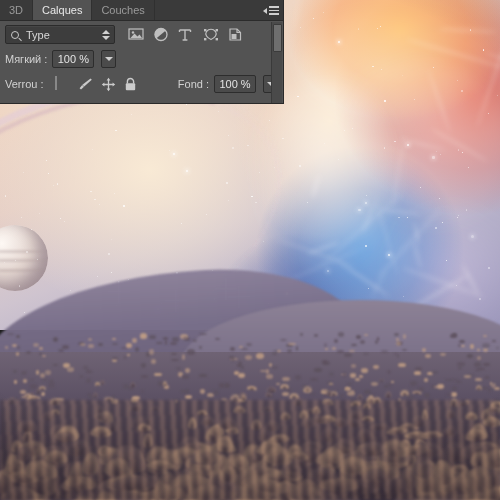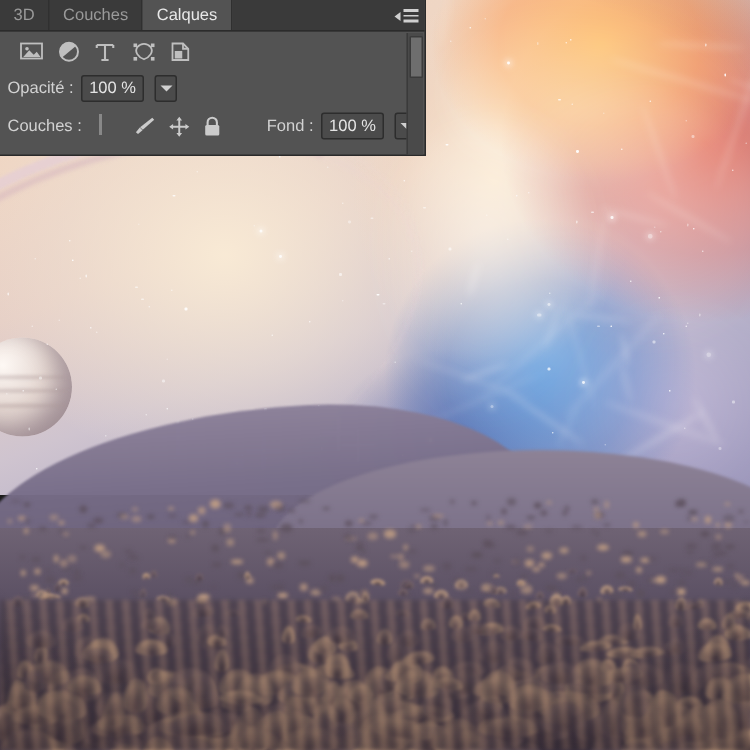--- a/index.html
+++ b/index.html
@@ -1050,37 +1050,45 @@
     <div class="fg-mat"></div>
     <div class="vignette"></div>
   </div>
 
   <div class="panel">
 
     <div class="tabbar">
       <div class="tab">
         <span>3D</span>
       </div>
+      <div class="tab active">
+        <span>Calques</span>
+      </div>
       <div class="tab">
         <span>Couches</span>
-      </div>
-      <div class="tab active">
-        <span>Calques</span>
       </div>
       <div class="panel-menu">
         <div class="pm-tri"></div>
         <div class="pm-lines">
           <i></i>
             <i></i>
             <i></i>
         </div>
       </div>
     </div>
 
     <div class="row r-filter">
+      <div class="select kind">
+        <span class="mag"></span>
+        <span>Type</span>
+        <span class="stepper">
+          <i class="up"></i>
+            <i class="dn"></i>
+        </span>
+      </div>
       <div class="filters">
         <span class="ficon">
           <svg width="16" height="14" viewBox="0 0 16 14">
             <rect x="1" y="2" width="14" height="10" fill="none" stroke="#d2d2d2" stroke-width="1.2"></rect>
             <circle cx="5" cy="5.5" r="1.2" fill="#d2d2d2"></circle>
             <path d="M2.5 11 L6.5 6.5 L9.5 9.5 L11.5 7.5 L14 11 Z" fill="#d2d2d2"></path>
           </svg>
         </span>
         <span class="ficon">
           <svg width="16" height="15" viewBox="0 0 16 15">
@@ -1107,29 +1115,29 @@
           <svg width="15" height="15" viewBox="0 0 15 15">
             <path d="M2 2 h7 l3.5 3.5 V13 H2 Z" fill="none" stroke="#d2d2d2" stroke-width="1.2"></path>
             <rect x="3.5" y="7" width="5" height="5" fill="#d2d2d2"></rect>
             <path d="M9 2 v3.5 h3.5" fill="none" stroke="#d2d2d2" stroke-width="1.2"></path>
           </svg>
         </span>
       </div>
     </div>
 
     <div class="row">
-      <span class="lbl">Opacité :</span>
+      <span class="lbl">Мягкий :</span>
       <span class="numbox">100 %</span>
       <span class="caret-btn">
           <i></i>
         </span>
     </div>
 
     <div class="row">
-      <span class="lbl">Couches :</span>
+      <span class="lbl">Verrou :</span>
       <span class="lock-icons">
         <span class="lock-ico">
           <span class="checker"></span>
         </span>
         <span class="lock-ico">
           <svg width="15" height="14" viewBox="0 0 15 14">
             <path d="M12.5 1.5 L13.8 2.8 L6.2 9.5 L4.4 7.8 Z" fill="#d8d8d8"></path>
             <path d="M4.2 8 L6 9.8 L3 12.4 L1.6 11.2 Z" fill="#d8d8d8"></path>
           </svg>
         </span>

